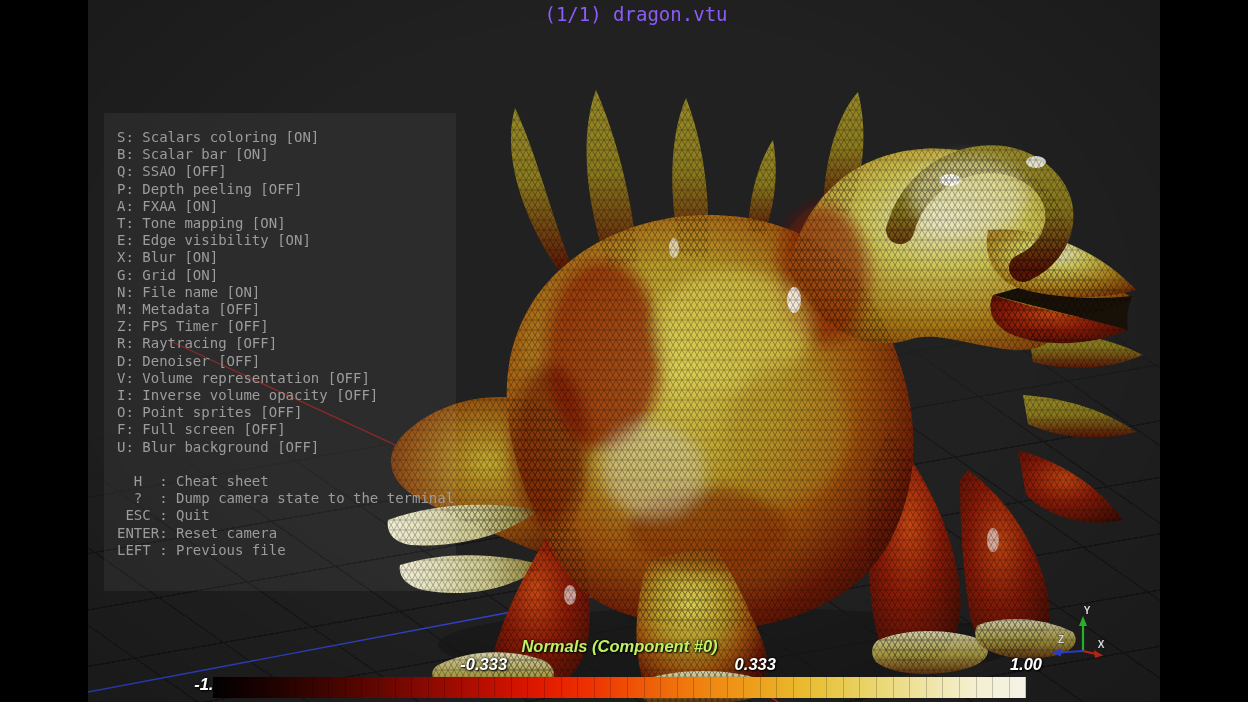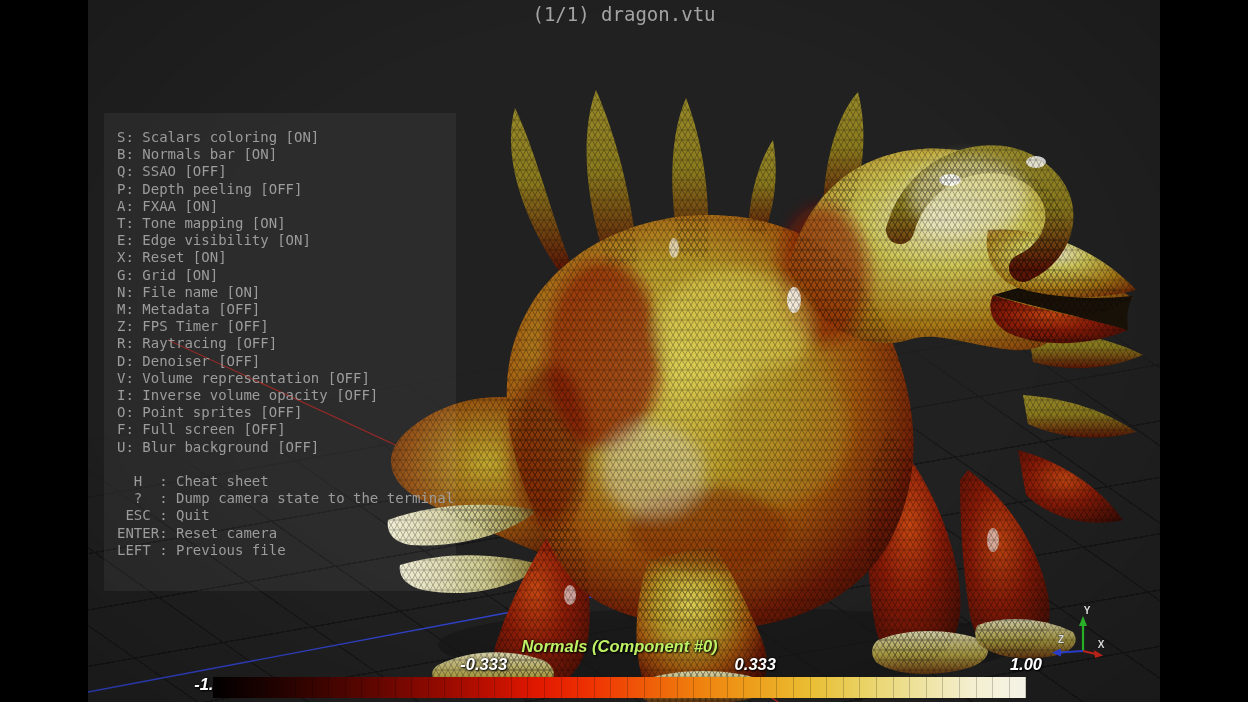--- a/index.html
+++ b/index.html
@@ -17,22 +17,22 @@
       repeating-linear-gradient(350deg, rgba(0,0,0,0) 0 54px, #161616 54px 55.5px),
       repeating-linear-gradient(35deg,  rgba(0,0,0,0) 0 62px, #171717 62px 63.5px);}
   .floor-fade{position:absolute;left:0;right:0;top:318px;height:200px;
     background:linear-gradient(172deg,#212121 18%,rgba(33,33,33,.75) 45%,rgba(33,33,33,0) 75%);}
 
   .scene-svg{position:absolute;inset:0;}
 
   .vignette{position:absolute;inset:0;pointer-events:none;
     background:radial-gradient(ellipse at 50% 45%, rgba(0,0,0,0) 55%, rgba(0,0,0,.22) 100%);}
 
-  .file-title{position:absolute;top:3px;left:0;width:100%;text-align:center;
-    font-size:19px;color:#a3a3a3;letter-spacing:0px;}
+  .file-title{position:absolute;top:3px;left:12px;width:100%;text-align:center;
+    font-size:19px;color:#8b5cf6;letter-spacing:0px;}
 
   .cheatsheet{position:absolute;left:16px;top:113px;width:352px;height:478px;
     background:rgba(255,255,255,.05);padding:16px 0 0 13px;box-sizing:border-box;
     font-size:14px;line-height:17.2px;color:#9c9c9c;}
   .cs-line{white-space:pre;}
   .cs-gap{height:17.2px;}
 
   .scalarbar-group{position:absolute;left:125px;top:637px;width:813px;height:64px;
     font-family:"Liberation Sans",sans-serif;}
   .sb-title{position:absolute;top:0;width:100%;text-align:center;color:#bef264;
@@ -225,27 +225,27 @@
       </g>
     </svg>
 
     <div class="vignette"></div>
 
     <div class="file-title">(1/1) dragon.vtu</div>
 
     <div class="cheatsheet">
       <div id="cs-toggles">
           <div class="cs-line">S: Scalars coloring [ON]</div>
-          <div class="cs-line">B: Normals bar [ON]</div>
+          <div class="cs-line">B: Scalar bar [ON]</div>
           <div class="cs-line">Q: SSAO [OFF]</div>
           <div class="cs-line">P: Depth peeling [OFF]</div>
           <div class="cs-line">A: FXAA [ON]</div>
           <div class="cs-line">T: Tone mapping [ON]</div>
           <div class="cs-line">E: Edge visibility [ON]</div>
-          <div class="cs-line">X: Reset [ON]</div>
+          <div class="cs-line">X: Blur [ON]</div>
           <div class="cs-line">G: Grid [ON]</div>
           <div class="cs-line">N: File name [ON]</div>
           <div class="cs-line">M: Metadata [OFF]</div>
           <div class="cs-line">Z: FPS Timer [OFF]</div>
           <div class="cs-line">R: Raytracing [OFF]</div>
           <div class="cs-line">D: Denoiser [OFF]</div>
           <div class="cs-line">V: Volume representation [OFF]</div>
           <div class="cs-line">I: Inverse volume opacity [OFF]</div>
           <div class="cs-line">O: Point sprites [OFF]</div>
           <div class="cs-line">F: Full screen [OFF]</div>

